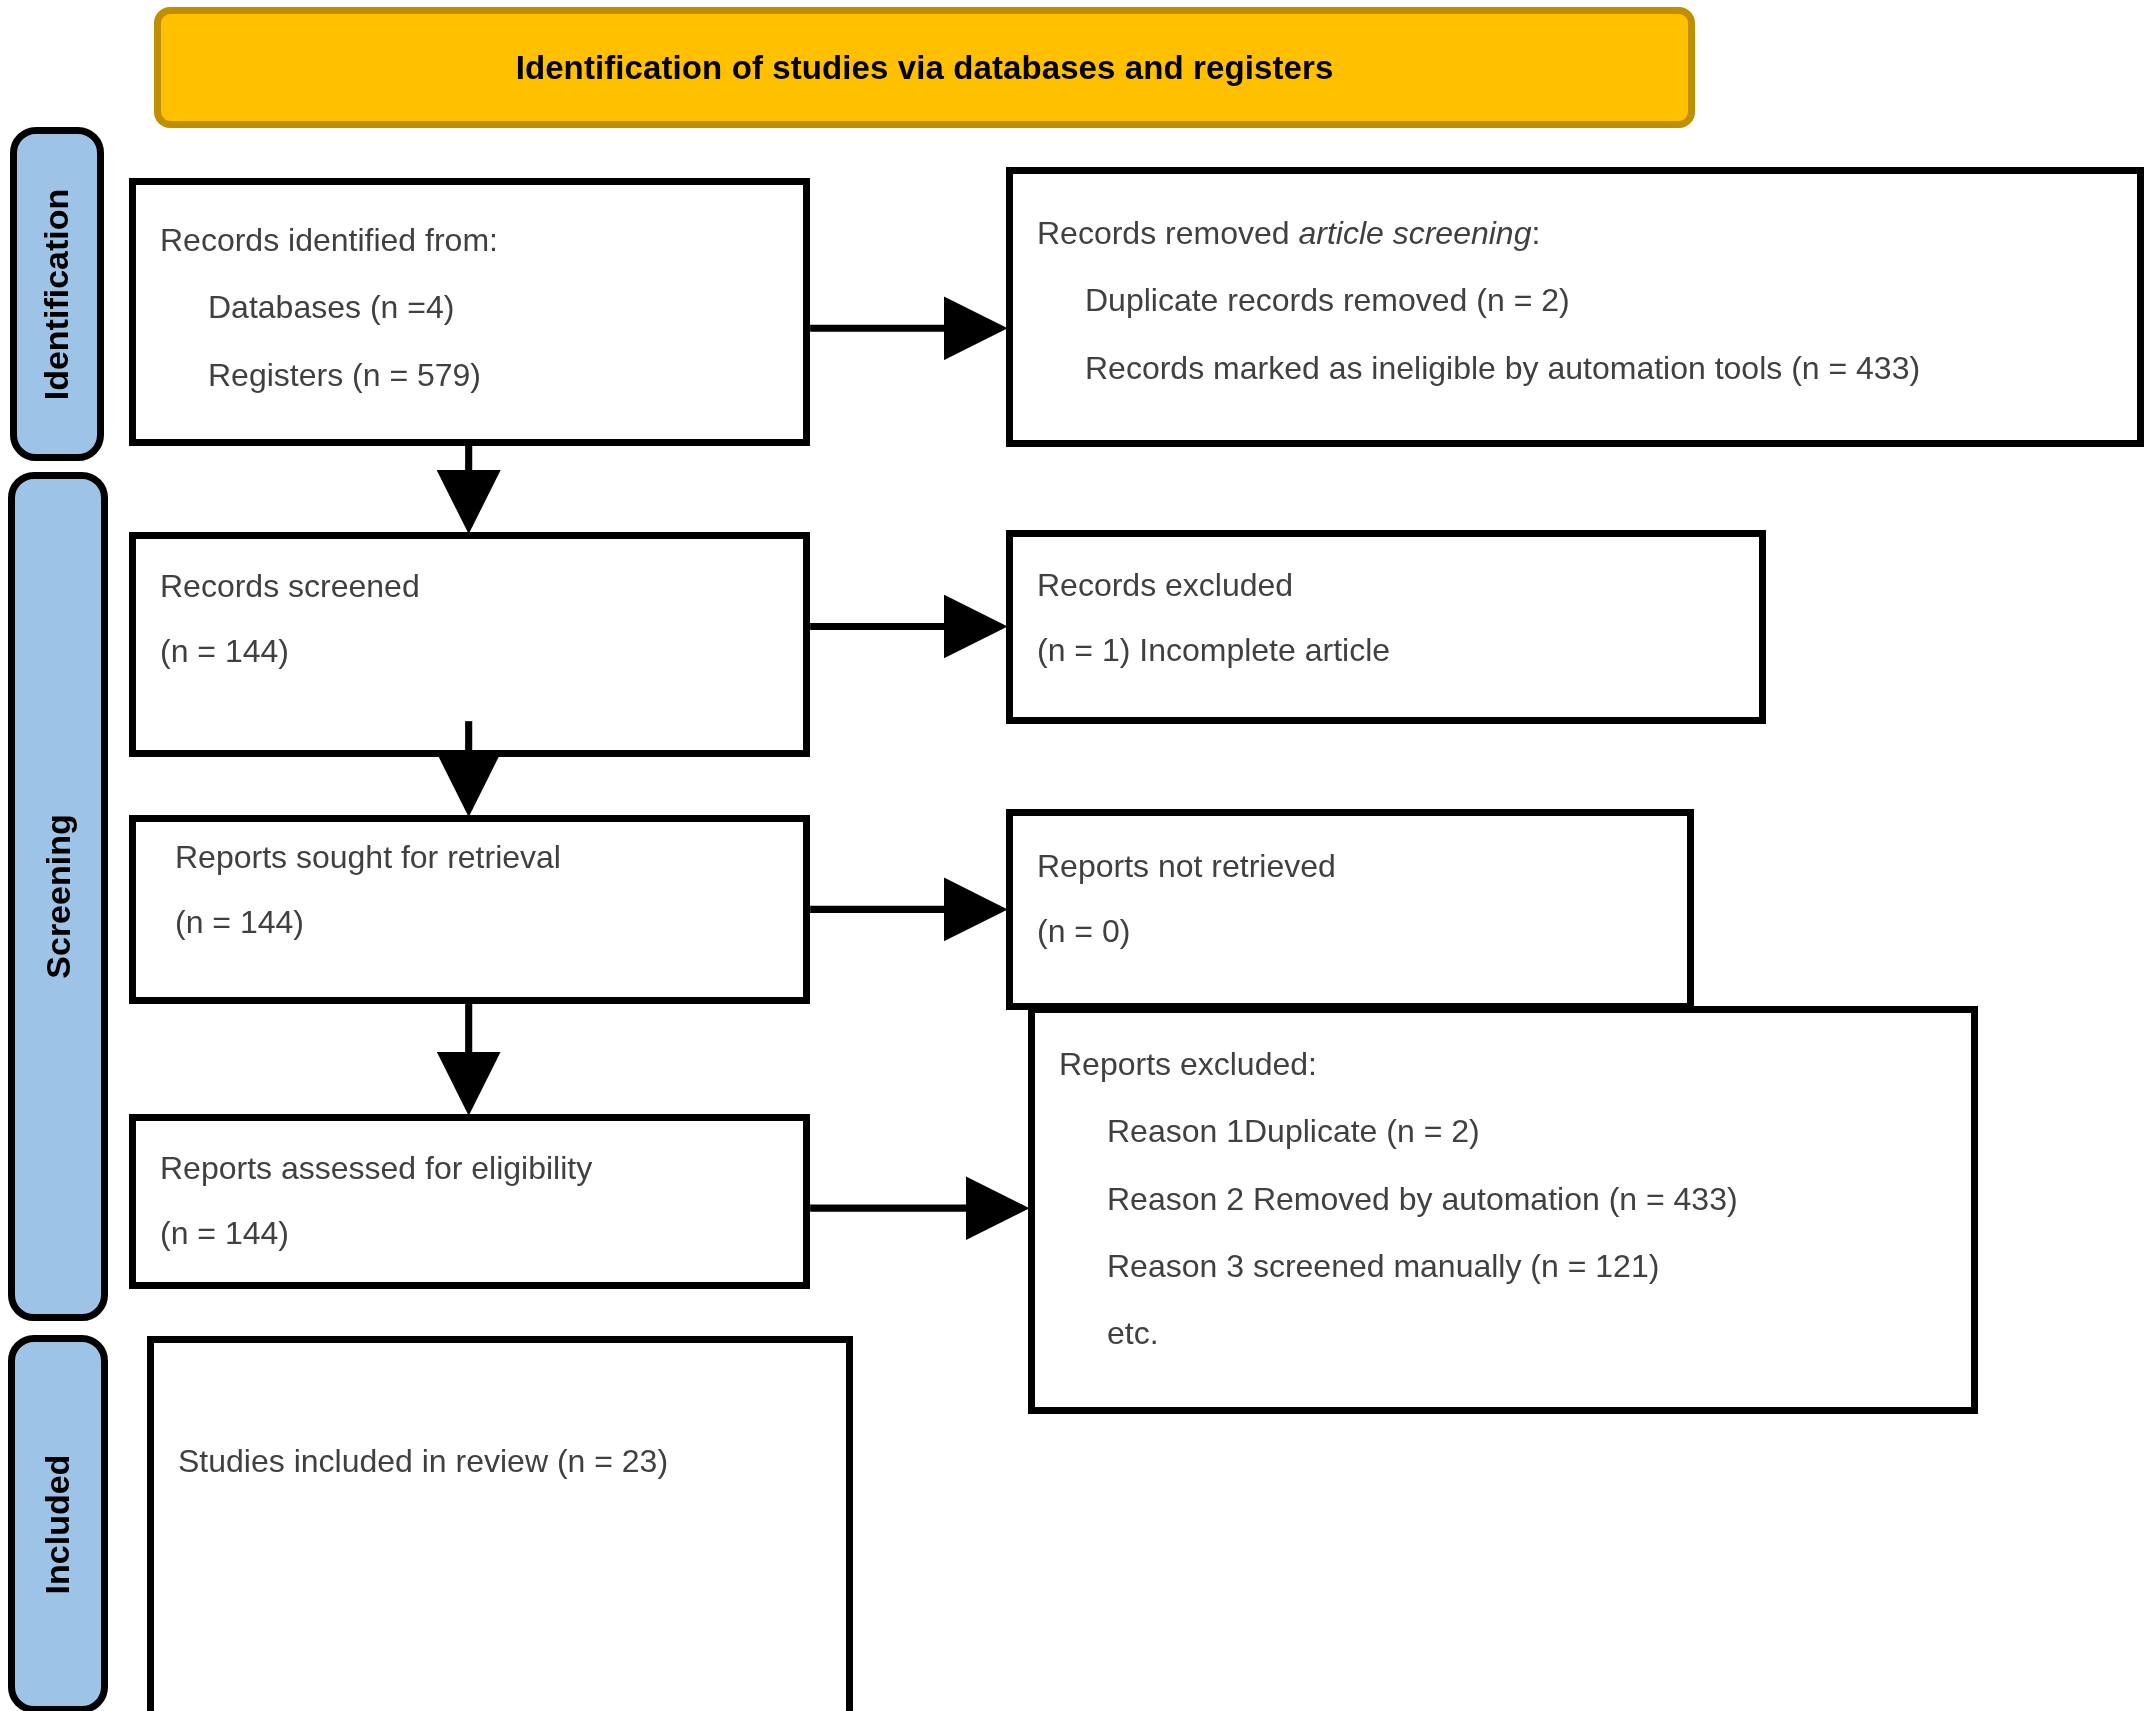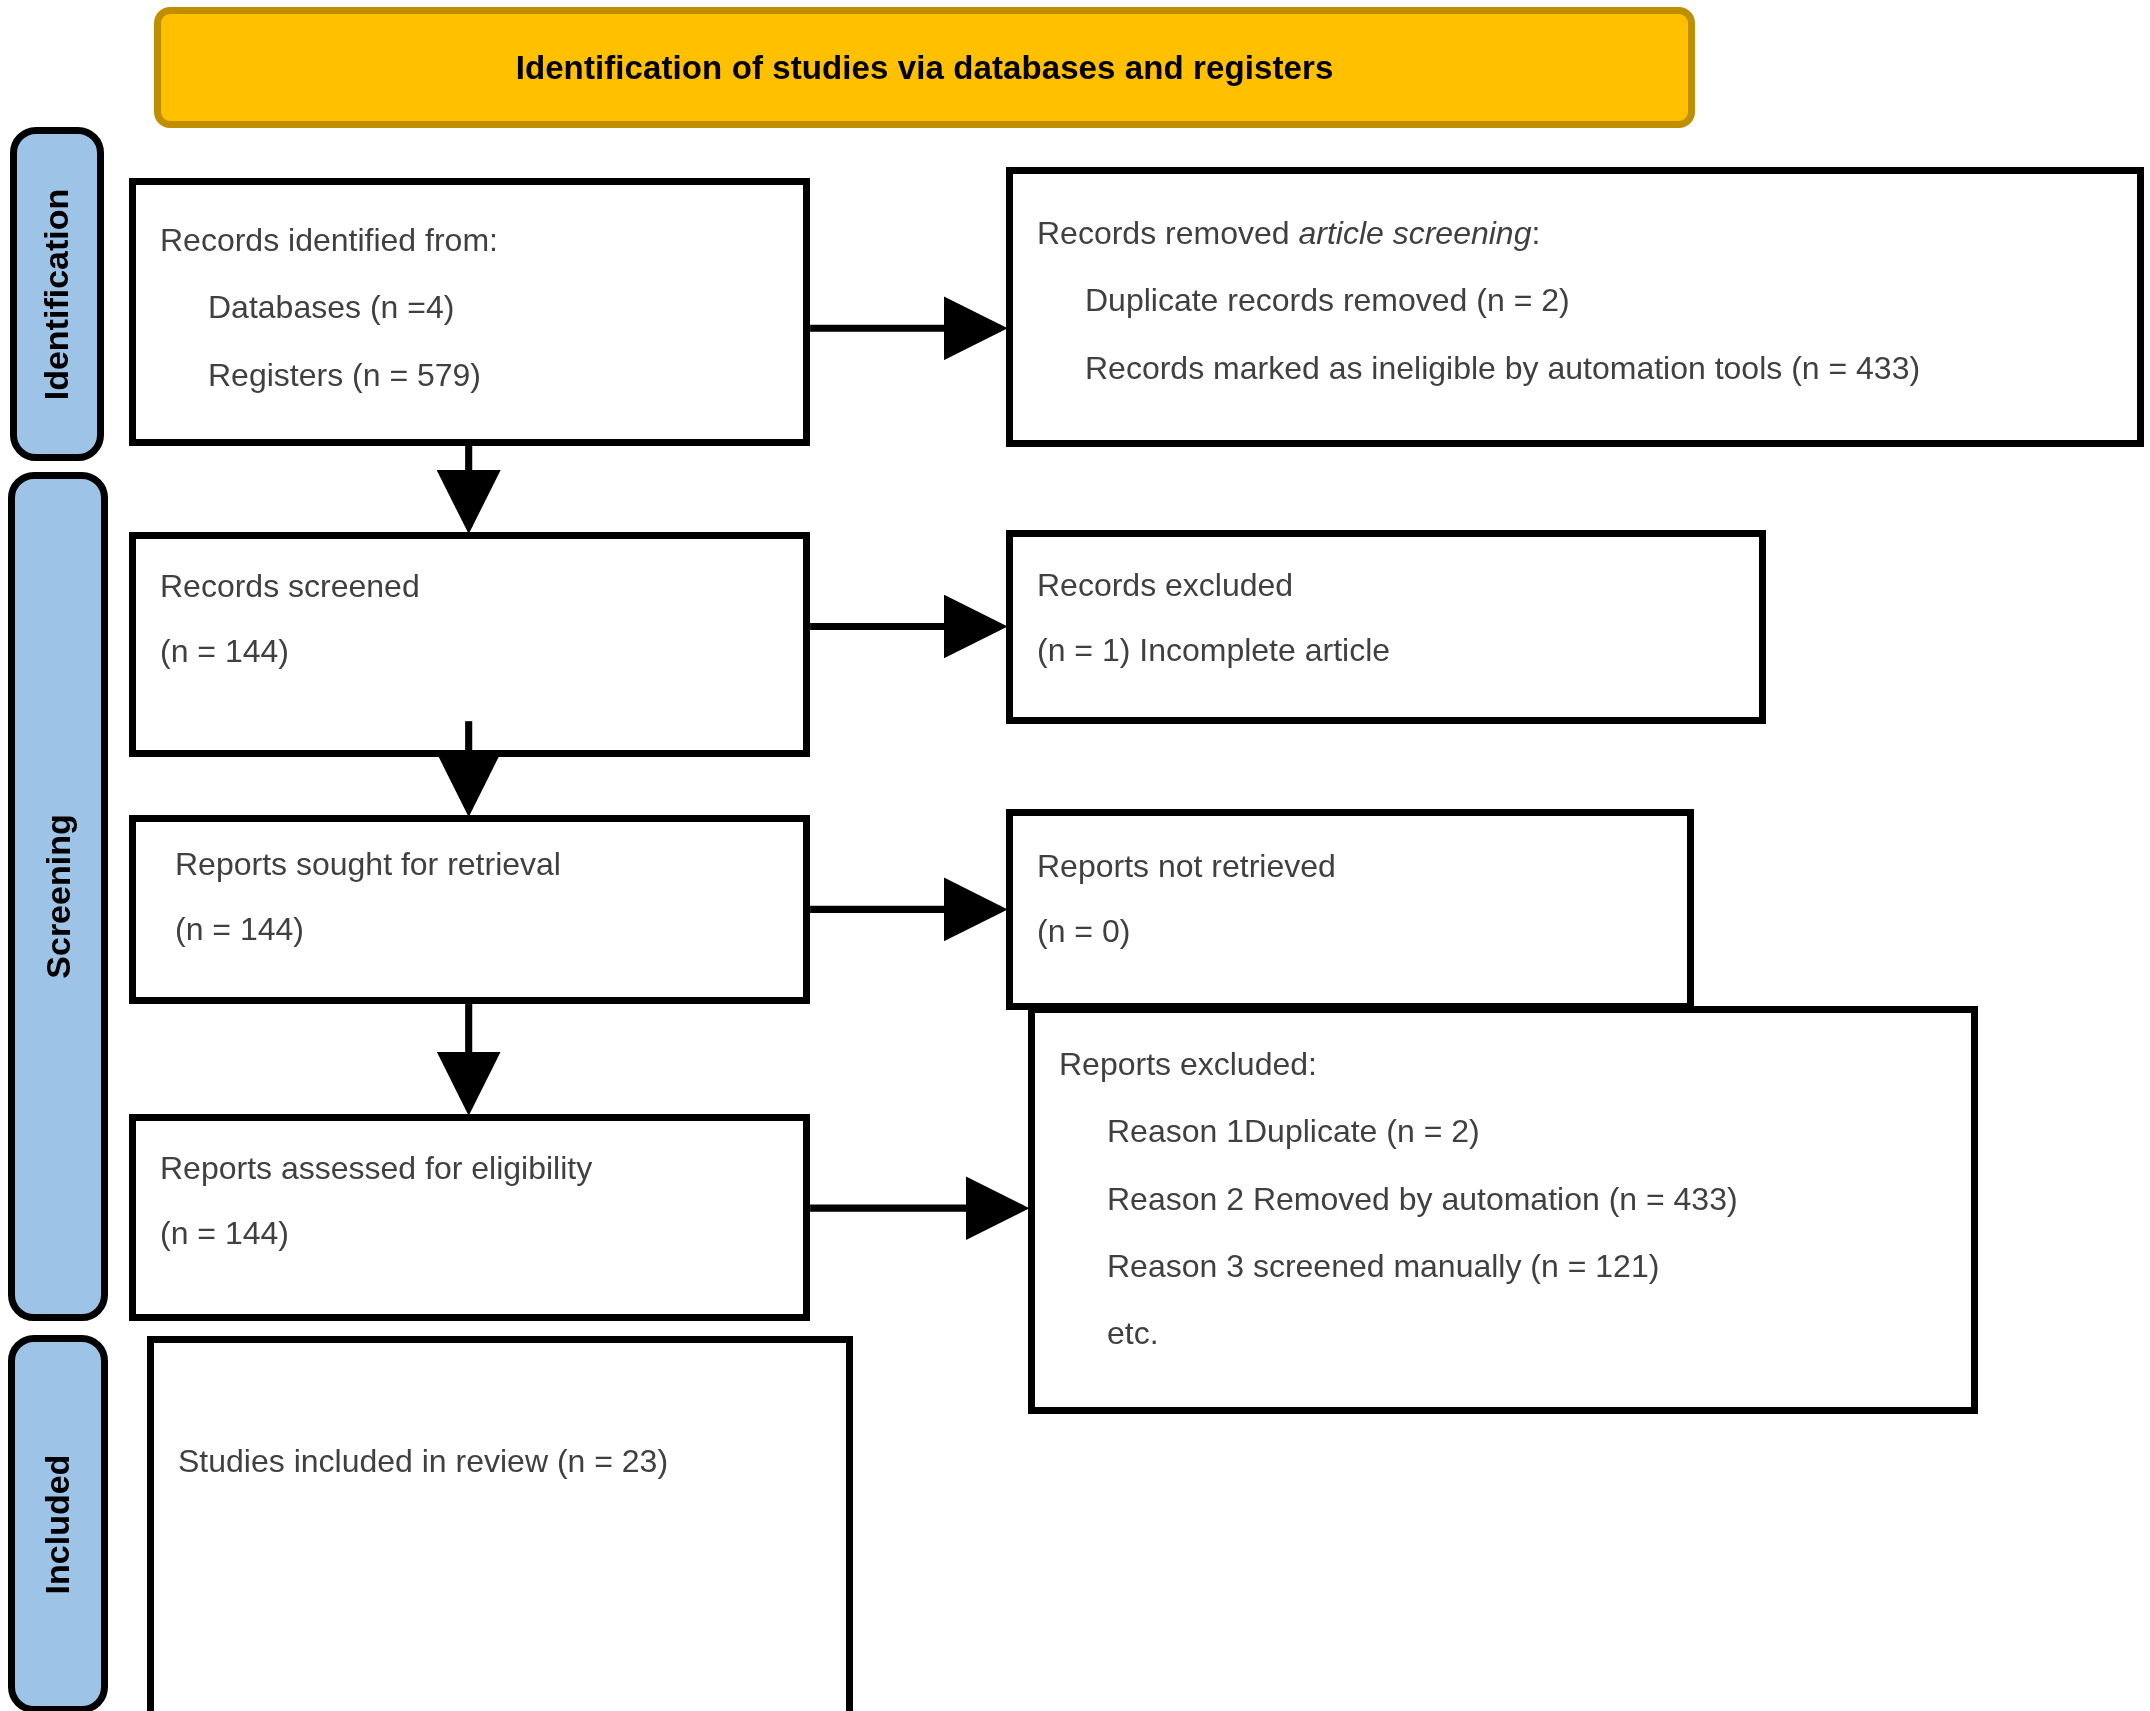--- a/index.html
+++ b/index.html
@@ -90,23 +90,23 @@
   .gap-md { height: 34px; }
 
   
   #box-identified        { left: 129px; top: 178px;  width: 681px; height: 268px; }
   #box-identified .pbox-inner   { top: 39px; }
 
   #box-screened          { left: 129px; top: 532px;  width: 681px; height: 225px; }
   #box-screened .pbox-inner     { top: 31px; }
 
   #box-sought            { left: 129px; top: 815px; width: 681px; height: 189px; }
-  #box-sought .pbox-inner       { top: 26px; padding-left: 39px; }
-
-  #box-assessed          { left: 129px; top: 1114px; width: 681px; height: 207px; }
+  #box-sought .pbox-inner       { top: 19px; padding-left: 39px; }
+
+  #box-assessed          { left: 129px; top: 1114px; width: 681px; height: 175px; }
   #box-assessed .pbox-inner     { top: 31px; }
 
   #box-included          { left: 147px; top: 1336px; width: 706px; height: 383px; }
   #box-included .pbox-inner     { top: 102px; }
 
   
   #box-removed           { left: 1006px; top: 167px;  width: 1138px; height: 280px; }
   #box-removed .pbox-inner      { top: 43px; }
 
   #box-records-excluded  { left: 1006px; top: 530px;  width: 760px; height: 194px; }

